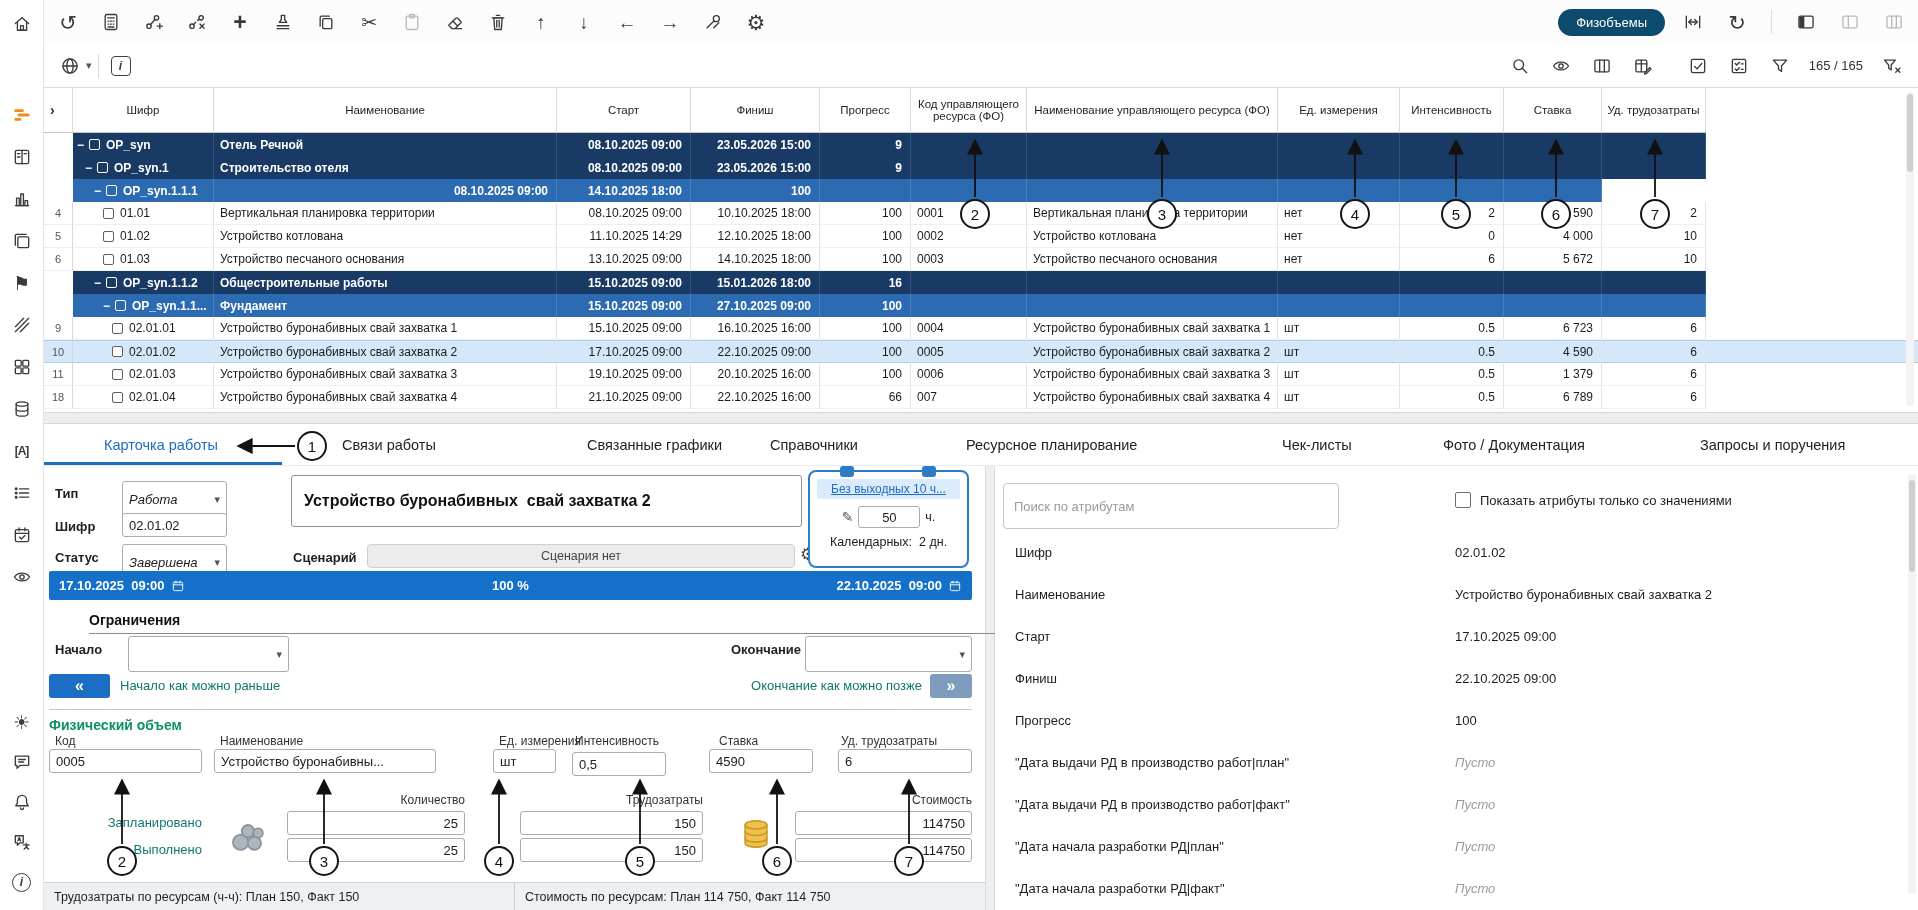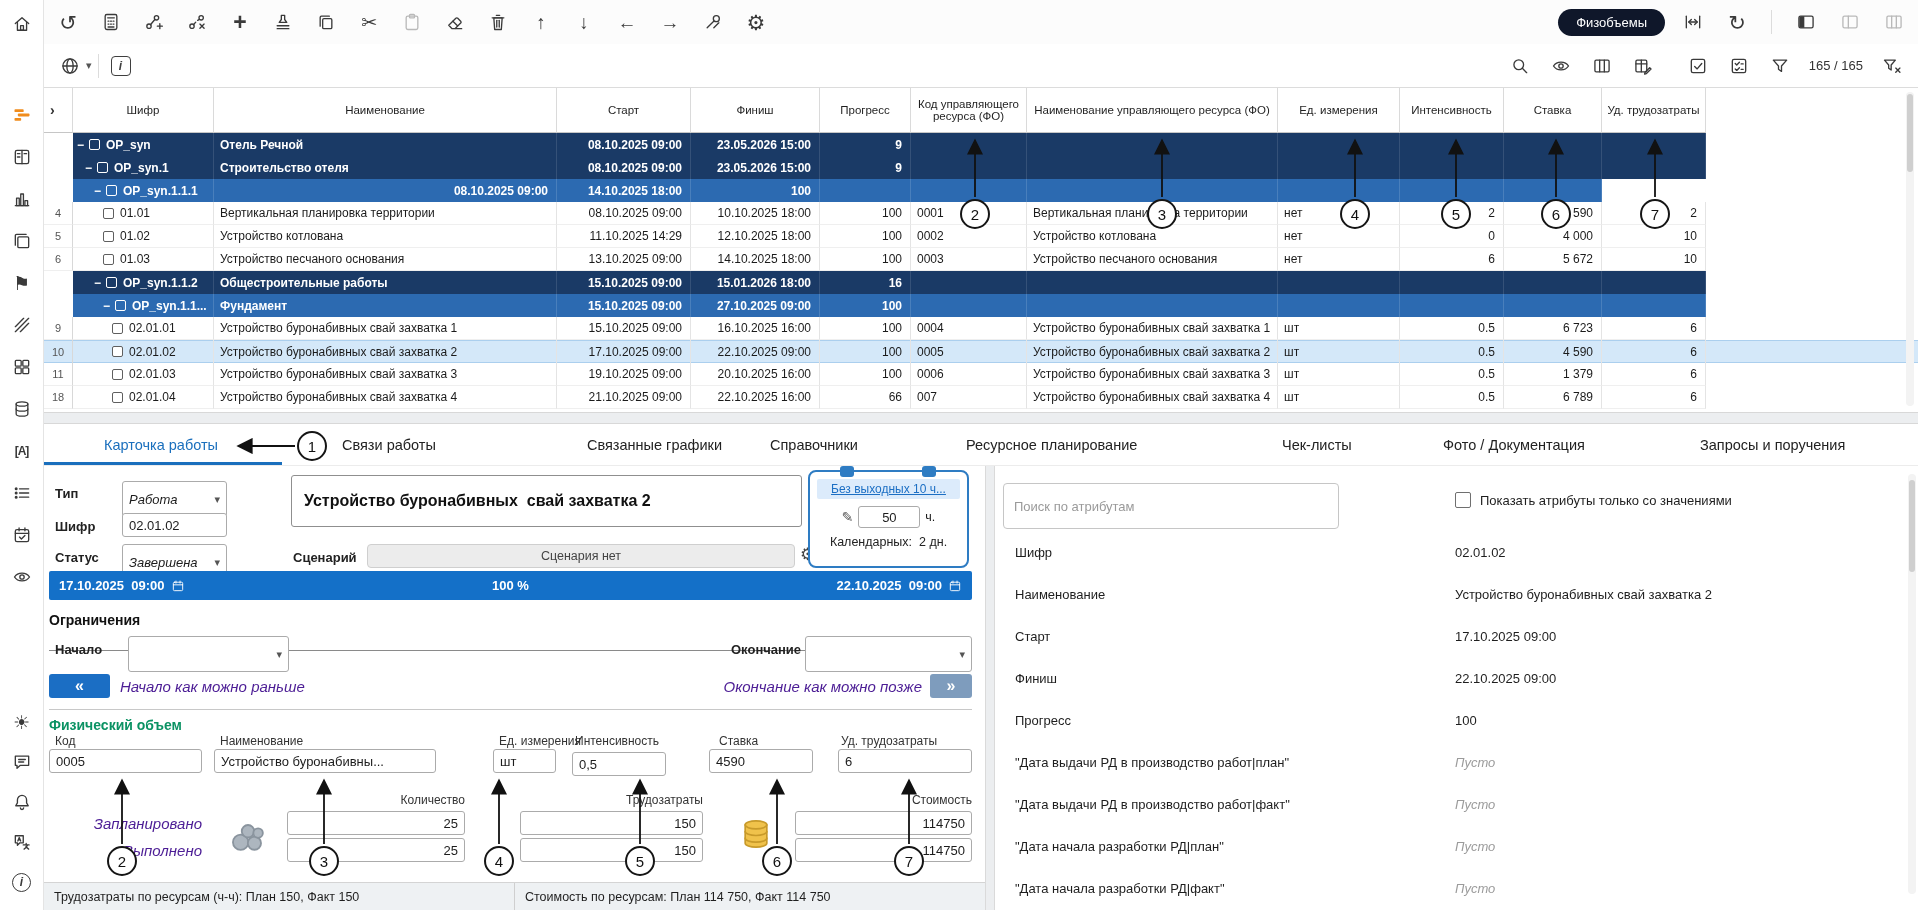--- a/index.html
+++ b/index.html
@@ -25,21 +25,21 @@
   .sb-bottom .tbtn { margin-bottom:12px; width:28px; height:28px; }
   .sb-active { color:#f08c1c; }
   .abr { font-size:12px; font-weight:700; letter-spacing:-1px; }
   .info-round { width:19px; height:19px; border:1.6px solid #3a3a3a; border-radius:50%; display:flex; align-items:center; justify-content:center; font-size:12px; font-weight:700; font-style:italic; }
   .info-sq { width:20px; height:20px; border:1.6px solid #3f3f3f; border-radius:4px; display:flex; align-items:center; justify-content:center; font-size:12px; font-weight:700; font-style:italic; color:#3f3f3f; }
 
   
   .toolbar1 { position:absolute; left:44px; top:0; width:1874px; height:44px; background:#fcfcfc; display:flex; align-items:center; padding:0 8px; }
   .toolbar1 .grp { display:flex; align-items:center; gap:11px; }
   .toolbar1 .right { margin-left:auto; display:flex; align-items:center; gap:12px; }
-  .pill { height:27px; padding:0 18px; border-radius:14px; background:#0f172a; color:#fff; font-size:13px; display:flex; align-items:center; }
+  .pill { height:27px; padding:0 18px; border-radius:14px; background:#0c4a6e; color:#fff; font-size:13px; display:flex; align-items:center; }
   .toolbar2 { position:absolute; left:44px; top:44px; width:1874px; height:44px; background:#fff; border-bottom:1px solid #dcdcdc; display:flex; align-items:center; padding:0 10px; }
   .toolbar2 .right { margin-left:auto; display:flex; align-items:center; gap:9px; }
   .counter { font-size:13px; color:#333; margin:0 4px; white-space:nowrap; }
   .caret { font-size:11px; color:#555; }
 
   
   .tablewrap { position:absolute; left:44px; top:88px; width:1874px; height:324px; background:#fff; overflow:hidden; }
   .tgrid { display:grid; grid-template-columns:29px 141px 343px 134px 129px 91px 116px 251px 122px 104px 98px 104px; width:1662px; }
   .th { background:#fff; border-right:1px solid #dadada; border-bottom:1px solid #c6c6c6; display:flex; align-items:center; justify-content:center; text-align:center; font-size:11.5px; line-height:12.5px; padding:2px 3px; color:#1f1f1f; height:45px; }
   .th.first { justify-content:flex-start; padding-left:6px; color:#333; font-size:14px; font-weight:700; }
@@ -81,26 +81,26 @@
   .namebox { border:1px solid #8f8f8f; border-radius:3px; display:flex; align-items:center; padding:0 12px; font-size:16px; font-weight:700; color:#111; }
   .scen { background:#ececec; border:1px solid #cfcfcf; border-radius:4px; display:flex; align-items:center; justify-content:center; font-size:12.5px; color:#444; height:24px; }
   .calwidget { border:2px solid #2e7cc3; border-radius:8px; background:#fff; }
   .caltab { position:absolute; top:-6px; width:14px; height:11px; background:#2e7cc3; border-radius:3px; }
   .callink { margin:7px 7px 0 7px; background:#dcebfb; color:#1c6fc4; text-decoration:underline; font-size:12px; text-align:center; padding:3px 2px; white-space:nowrap; overflow:hidden; border-radius:2px; }
   .calhours { display:flex; align-items:center; justify-content:center; gap:5px; margin-top:7px; font-size:12.5px; }
   .caldays { text-align:center; font-size:12.5px; margin-top:7px; color:#222; }
   .pbar { background:#1470c8; border-radius:2px; color:#fff; display:flex; align-items:center; justify-content:space-between; padding:0 10px; font-size:13px; font-weight:700; }
   .pbar .dgrp { display:flex; align-items:center; gap:6px; }
   .pre { white-space:pre; }
-  .sechdr { font-size:14px; font-weight:700; color:#111; border-bottom:1px solid #8a8a8a; padding-bottom:22px; }
+  .sechdr { font-size:14px; font-weight:700; color:#111; border-bottom:1px solid #8a8a8a; padding-bottom:5px;margin-left:40px; }
   .greenhdr { font-size:14px; font-weight:700; color:#0b9263; }
   .slabel { font-size:12px; color:#333; white-space:nowrap; }
   .btnblue { background:#1b6ec4; color:#fff; border:none; border-radius:3px; font-size:16px; font-weight:700; display:flex; align-items:center; justify-content:center; height:24px; }
   .btngray { background:#7e9cbd; color:#fff; border:none; border-radius:3px; font-size:16px; font-weight:700; display:flex; align-items:center; justify-content:center; height:24px; }
-  .plain { font-size:15px; color:#4c1d95; white-space:nowrap;font-style:italic; }
+  .plain { font-size:13px; color:#0f766e; white-space:nowrap; }
   .divline { border-top:1px solid #c8c8c8; }
   .statusbar { position:absolute; left:0; right:0; bottom:0; height:28px; background:#eef1f3; border-top:1px solid #d4d4d4; display:flex; align-items:center; font-size:12.5px; color:#1f1f1f; }
   .statusbar .cell1 { width:471px; padding-left:10px; border-right:1px solid #cfcfcf; height:100%; display:flex; align-items:center; }
   .statusbar .cell2 { flex:1; padding-left:10px; height:100%; display:flex; align-items:center; }
 
   
   .search { position:absolute; left:8px; top:17px; width:336px; height:46px; border:1px solid #c6c6c6; border-radius:4px; font-size:13px; padding:0 10px; font-family:inherit; color:#333; }
   .search::placeholder { color:#9a9a9a; }
   .chk { position:absolute; width:16px; height:16px; border:1.5px solid #6f6f6f; border-radius:2px; background:#fff; }
   .arow-label { position:absolute; left:20px; width:425px; font-size:13px; color:#1e1e1e; white-space:nowrap; overflow:hidden; }

